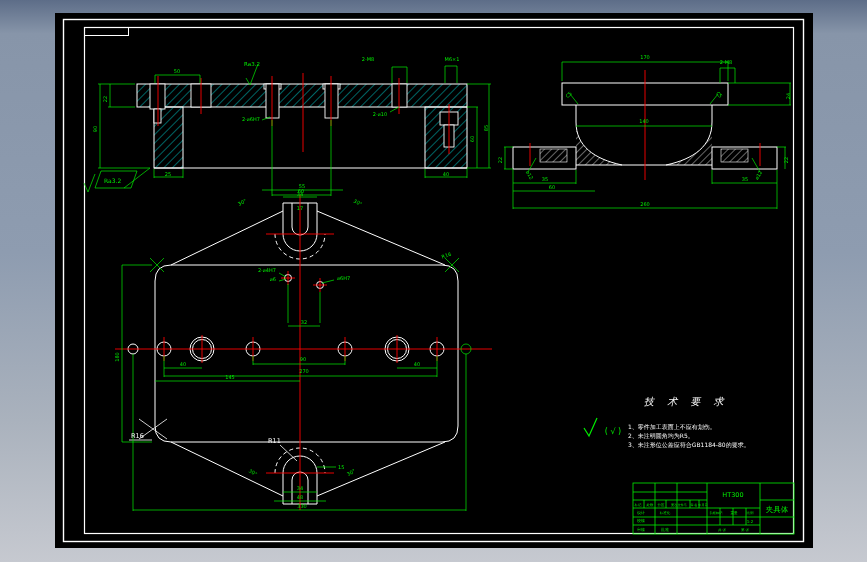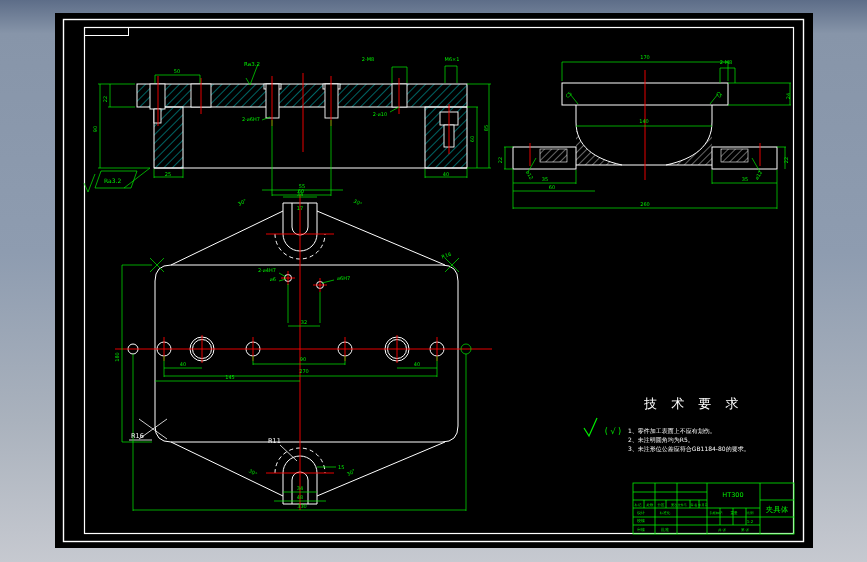--- a/index.html
+++ b/index.html
@@ -4,21 +4,21 @@
 <style>
   html,body{margin:0;padding:0;}
   body{
     width:867px;height:562px;position:relative;overflow:hidden;
     background:linear-gradient(180deg,#5d6d88 0%,#8795a9 6%,#8e9cb0 45%,#aab2bd 75%,#c6c9d0 100%);
     font-family:"DejaVu Sans",sans-serif;
   }
   svg{position:absolute;left:0;top:0;}
   svg text{font-family:"DejaVu Sans",sans-serif;}
   .techreq{position:absolute;left:628px;top:395px;width:175px;color:#ffffff;}
-  .tr-title{font-size:13px;letter-spacing:5px;text-indent:16px;margin-bottom:13px;white-space:nowrap;}
+  .tr-title{font-size:10px;letter-spacing:5px;text-indent:16px;margin-bottom:13px;white-space:nowrap;font-style:italic;}
   .tr-line{font-size:6px;line-height:9px;white-space:nowrap;}
 </style>
 </head>
 <body>
 
 <svg width="867" height="562" viewBox="0 0 867 562">
   <defs>
     <pattern id="hatchC" width="6" height="6" patternUnits="userSpaceOnUse" patternTransform="rotate(45)">
       <line x1="0" y1="0" x2="0" y2="6" stroke="#00dcdc" stroke-width="0.9"></line>
     </pattern>

